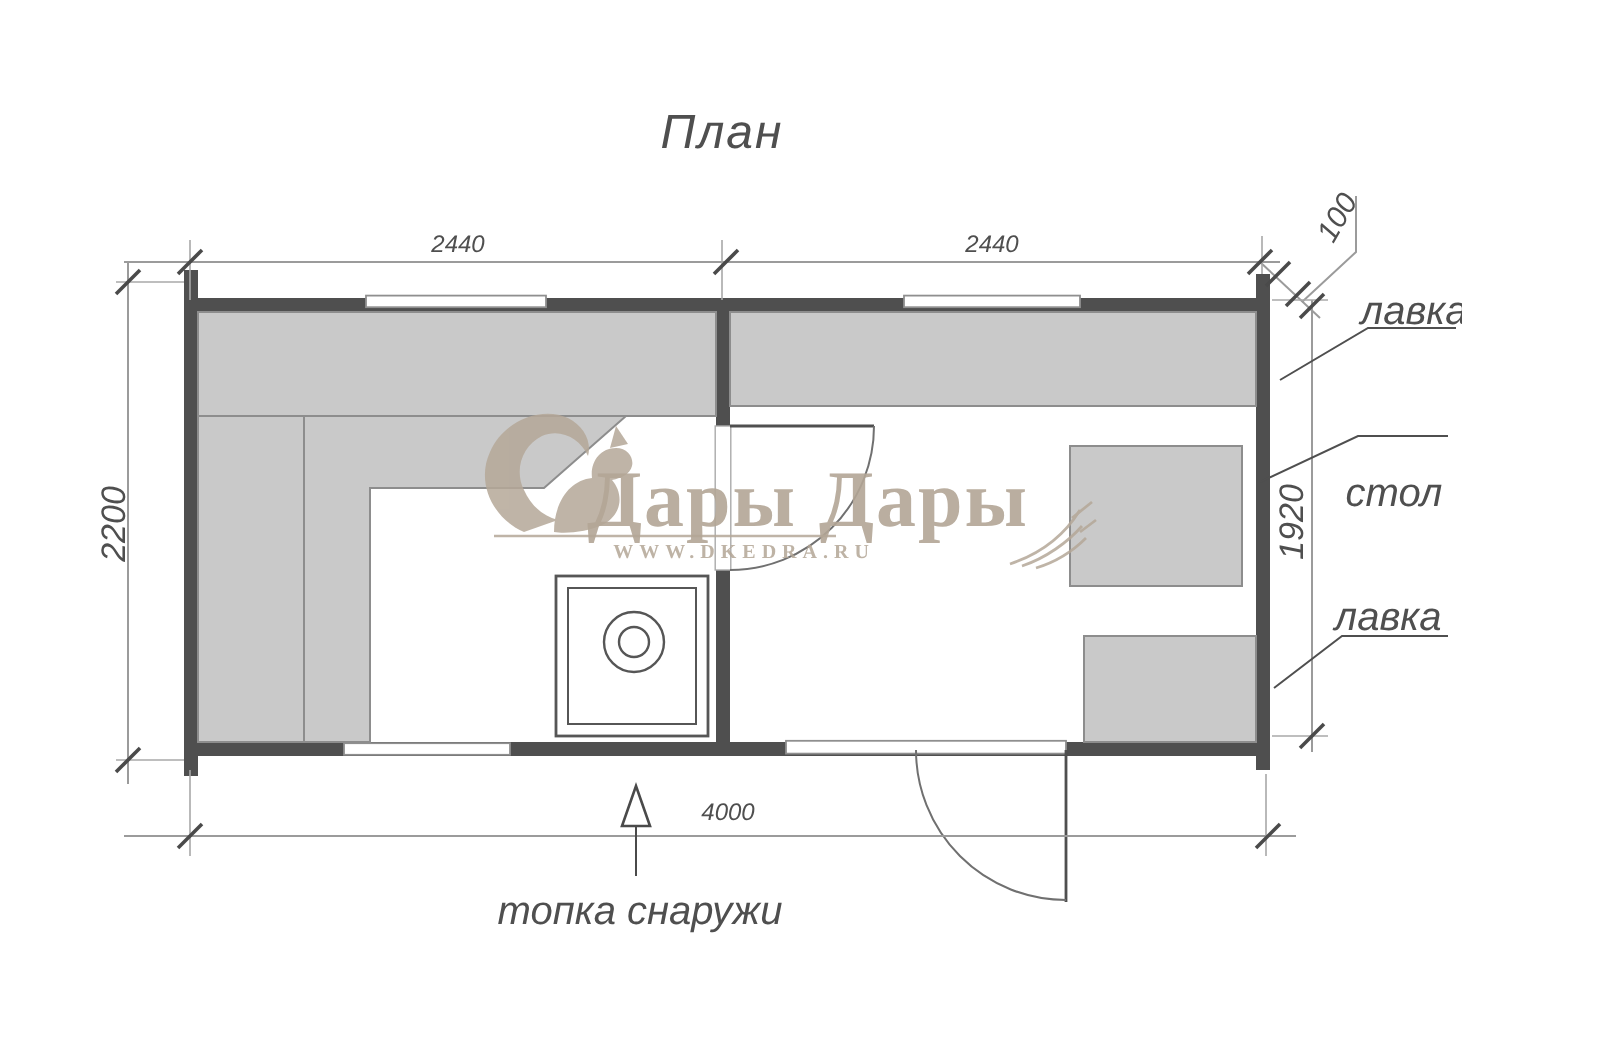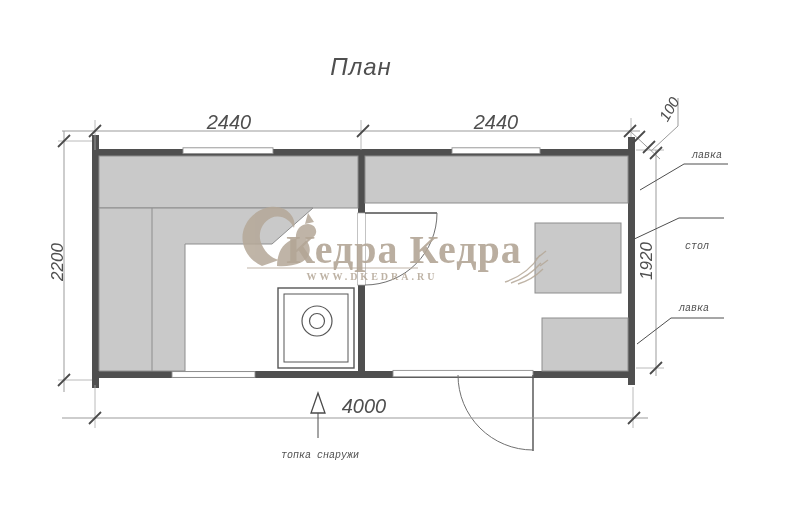--- a/index.html
+++ b/index.html
@@ -16,24 +16,24 @@
     position:absolute;
     transform:translate(-50%,-50%);
     white-space:nowrap;
     font-style:italic;
     color:#4f4f4f;
     line-height:1;
   }
   .txt.rot90{transform:translate(-50%,-50%) rotate(-90deg);}
   .txt.rot60{transform:translate(-50%,-50%) rotate(-60deg);}
   .title{font-size:24px;letter-spacing:1px;}
-  .dim-lg{font-size:20px;text-align:center;}
+  .dim-lg{font-size:12px;text-align:center;}
   .dim-md{font-size:17px;}
   .dim-sm{font-size:15px;}
-  .lbl{font-size:10px;font-family:Liberation Mono, monospace;}
+  .lbl{font-size:20px;}
   .wm-brand{
     font-family:"Liberation Serif", serif;
     font-weight:bold;
     font-style:normal;
     font-size:40px;
     color:#b3a696;
     opacity:0.9;
     letter-spacing:1px;
   }
   .wm-url{
@@ -161,16 +161,16 @@
   <div class="txt dim-sm rot60" style="left:669px;top:109px;">100</div>
   <div class="txt dim-md rot90" style="left:57px;top:262px;">2200</div>
   <div class="txt dim-md rot90" style="left:646px;top:261px;">1920</div>
   <div class="txt dim-lg" style="left:364px;top:406px;">4000</div>
 
   <div class="txt lbl" style="left:707px;top:156px;">лавка</div>
   <div class="txt lbl" style="left:697px;top:211px;margin-top:36px;">стол</div>
   <div class="txt lbl" style="left:694px;top:309px;">лавка</div>
   <div class="txt lbl" style="left:320px;top:456px;">топка снаружи</div>
 
-  <div class="txt wm-brand" style="left:404px;top:250px;">Кедра Кедра</div>
+  <div class="txt wm-brand" style="left:404px;top:250px;">Дары Дары</div>
   <div class="txt wm-url" style="left:372px;top:277px;font-family:Liberation Serif, serif;">WWW.DKEDRA.RU</div>
 
 </div>
 
 </body></html>

